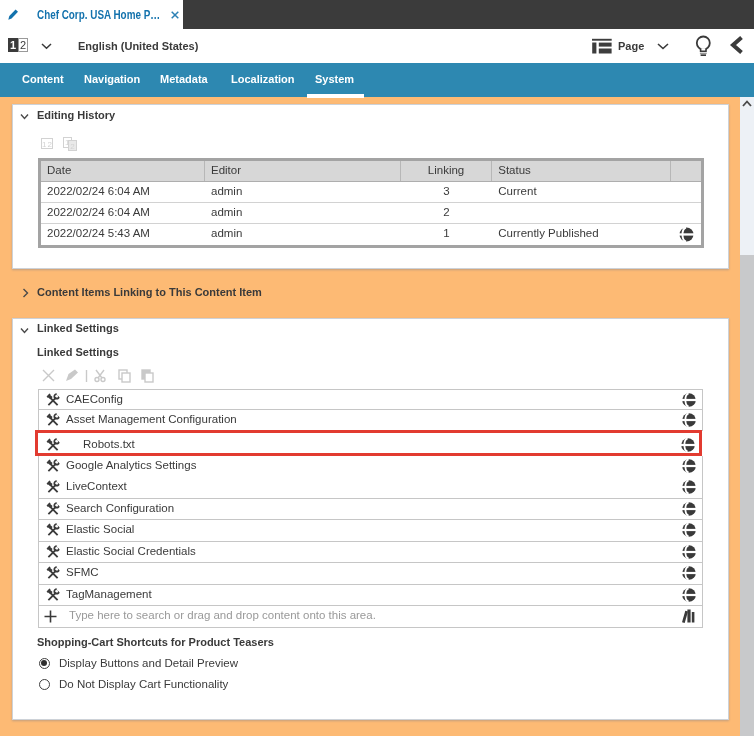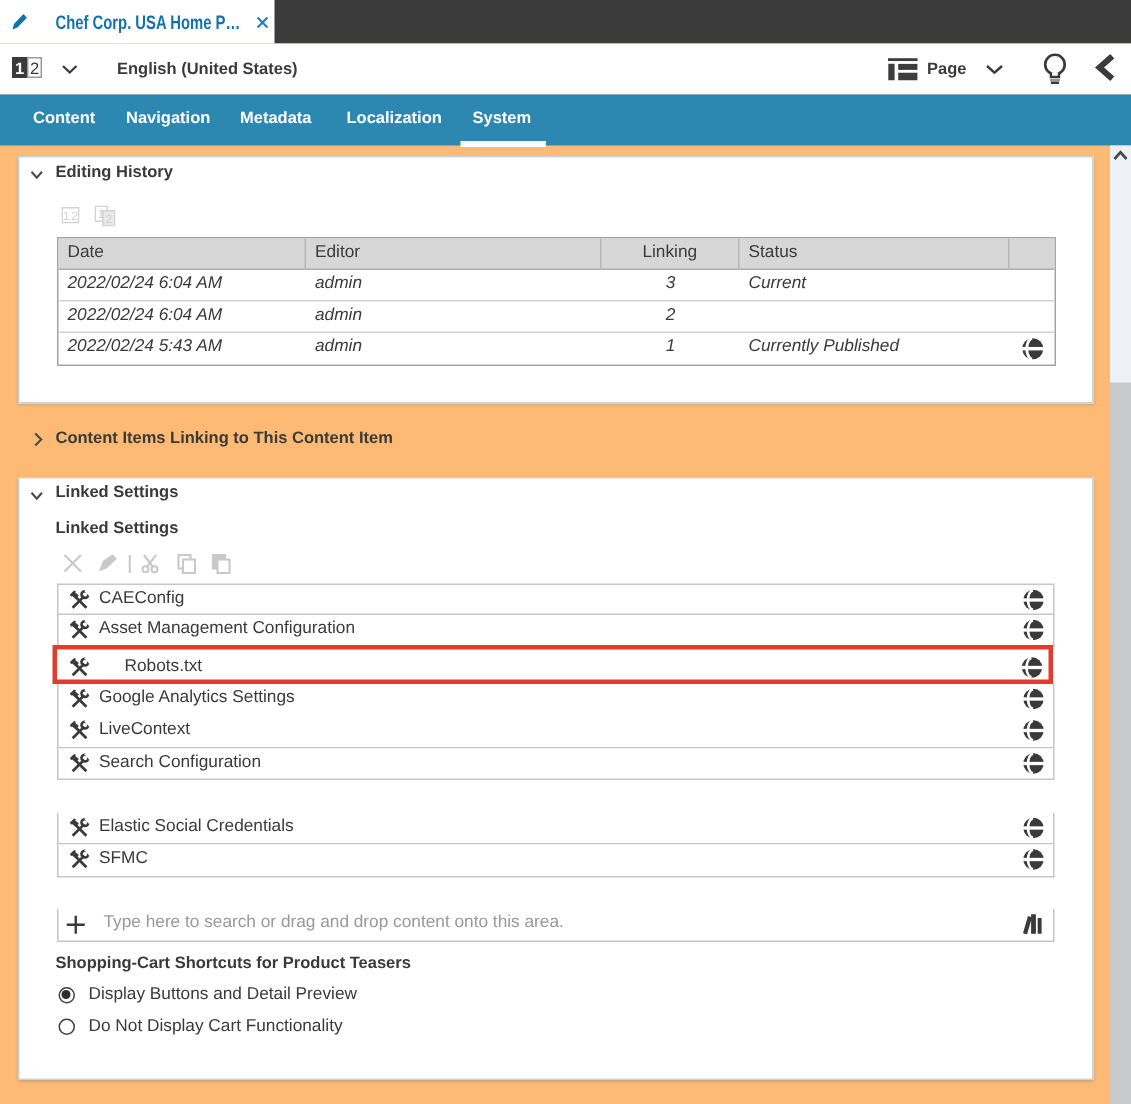--- a/index.html
+++ b/index.html
@@ -23,26 +23,26 @@
   .btab { position:absolute; top:10px; font-size:11px; font-weight:bold; color:#ffffff; white-space:nowrap; }
   #underline { position:absolute; left:307px; top:31px; width:57px; height:4px; background:#ffffff; }
 
   
   .panel { background:#ffffff; border:1px solid #cdd2d8; box-shadow:0 1px 2px rgba(110,120,140,0.4); }
   #panel1 { left:12px; top:104px; width:717px; height:165px; }
   #panel2 { left:12px; top:318px; width:717px; height:402px; }
   .ptitle { font-size:11px; font-weight:bold; color:#3a3a3a; white-space:nowrap; }
 
   
-  #htable { left:38px; top:158px; width:666px; border:1px solid #a3a3a3; background:#fff; }
+  #htable { left:38px; top:158px; width:666px; border:3px solid #a3a3a3; background:#fff; }
   #htable .hrow { display:flex; height:21px; background:#d7d7d7; border-bottom:1px solid #aeaeae; }
   #htable .hcell { font-size:11.5px; color:#3a3a3a; padding:3px 0 0 6px; border-right:1px solid #b7b7b7; }
   #htable .row { display:flex; height:21px; border-bottom:1px solid #d2d2d2; }
   #htable .row:last-child { border-bottom:none; }
-  #htable .cell { font-size:11.5px; color:#3a3a3a; padding:3px 0 0 6px;font-style:italic; }
+  #htable .cell { font-size:11.5px; color:#3a3a3a; padding:3px 0 0 6px; }
   .c1 { width:165px; } .c2 { width:197px; } .c3 { width:92px; } .c4 { width:180px; } .c5 { width:30px; }
   .ver { text-align:center; padding-left:0 !important; }
 
   
   .lrow { position:absolute; left:38px; width:665px; background:#fff; border:1px solid #c6c6c6; border-top:none; }
   .nm { position:absolute; left:27px; top:3px; font-size:11.5px; color:#3a3a3a; white-space:nowrap; }
   .licon { position:absolute; left:7px; top:3px; }
   .gicon { position:absolute; right:6px; top:3px; }
 
   #redbox { position:absolute; left:35px; top:430px; width:667px; height:26px; border:3px solid #e23b30; background:transparent; }
@@ -278,20 +278,37 @@
         <circle cx="10.6" cy="3.4" r="2.3" fill="none" stroke="#3a3a3a" stroke-width="1.7"></circle>
         <rect x="10.6" y="-1" width="5" height="3.4" fill="#ffffff" transform="rotate(45 12 1.2)"></rect>
       </svg>
       <svg class="gicon" width="14" height="14" viewBox="0 0 14 14">
         <circle cx="7" cy="7" r="6.8" fill="#3a3a3a"></circle>
         <rect x="-1" y="5.9" width="16" height="2.2" fill="#fff"></rect>
         <path d="M6.6 0.4 A 3.9 6.7 0 0 0 6.6 13.6" fill="none" stroke="#fff" stroke-width="1.8"></path>
       </svg>
       <div class="nm">Search Configuration</div>
     </div>
+  <div class="lrow" style="top:520px; height:22px;">
+      <svg class="licon" width="14" height="14" viewBox="0 0 14 14">
+        <g stroke="#3a3a3a" stroke-width="1.8" fill="none">
+          <line x1="3.6" y1="4.2" x2="11.6" y2="12.2"></line>
+          <line x1="10.2" y1="4.4" x2="2.4" y2="12.2"></line>
+        </g>
+        <path d="M0.6 3.4 L3.4 0.6 L4.6 1.2 L4.2 2 L6.6 4 L4.6 6.2 L2 4.4 L1.4 4.8 Z" fill="#3a3a3a"></path>
+        <circle cx="10.6" cy="3.4" r="2.3" fill="none" stroke="#3a3a3a" stroke-width="1.7"></circle>
+        <rect x="10.6" y="-1" width="5" height="3.4" fill="#ffffff" transform="rotate(45 12 1.2)"></rect>
+      </svg>
+      <svg class="gicon" width="14" height="14" viewBox="0 0 14 14">
+        <circle cx="7" cy="7" r="6.8" fill="#3a3a3a"></circle>
+        <rect x="-1" y="5.9" width="16" height="2.2" fill="#fff"></rect>
+        <path d="M6.6 0.4 A 3.9 6.7 0 0 0 6.6 13.6" fill="none" stroke="#fff" stroke-width="1.8"></path>
+      </svg>
+      <div class="nm">Elastic Social</div>
+    </div>
   <div class="lrow" style="top:542px; height:21px;">
       <svg class="licon" width="14" height="14" viewBox="0 0 14 14">
         <g stroke="#3a3a3a" stroke-width="1.8" fill="none">
           <line x1="3.6" y1="4.2" x2="11.6" y2="12.2"></line>
           <line x1="10.2" y1="4.4" x2="2.4" y2="12.2"></line>
         </g>
         <path d="M0.6 3.4 L3.4 0.6 L4.6 1.2 L4.2 2 L6.6 4 L4.6 6.2 L2 4.4 L1.4 4.8 Z" fill="#3a3a3a"></path>
         <circle cx="10.6" cy="3.4" r="2.3" fill="none" stroke="#3a3a3a" stroke-width="1.7"></circle>
         <rect x="10.6" y="-1" width="5" height="3.4" fill="#ffffff" transform="rotate(45 12 1.2)"></rect>
       </svg>
@@ -311,20 +328,37 @@
         <path d="M0.6 3.4 L3.4 0.6 L4.6 1.2 L4.2 2 L6.6 4 L4.6 6.2 L2 4.4 L1.4 4.8 Z" fill="#3a3a3a"></path>
         <circle cx="10.6" cy="3.4" r="2.3" fill="none" stroke="#3a3a3a" stroke-width="1.7"></circle>
         <rect x="10.6" y="-1" width="5" height="3.4" fill="#ffffff" transform="rotate(45 12 1.2)"></rect>
       </svg>
       <svg class="gicon" width="14" height="14" viewBox="0 0 14 14">
         <circle cx="7" cy="7" r="6.8" fill="#3a3a3a"></circle>
         <rect x="-1" y="5.9" width="16" height="2.2" fill="#fff"></rect>
         <path d="M6.6 0.4 A 3.9 6.7 0 0 0 6.6 13.6" fill="none" stroke="#fff" stroke-width="1.8"></path>
       </svg>
       <div class="nm">SFMC</div>
+    </div>
+  <div class="lrow" style="top:585px; height:21px;">
+      <svg class="licon" width="14" height="14" viewBox="0 0 14 14">
+        <g stroke="#3a3a3a" stroke-width="1.8" fill="none">
+          <line x1="3.6" y1="4.2" x2="11.6" y2="12.2"></line>
+          <line x1="10.2" y1="4.4" x2="2.4" y2="12.2"></line>
+        </g>
+        <path d="M0.6 3.4 L3.4 0.6 L4.6 1.2 L4.2 2 L6.6 4 L4.6 6.2 L2 4.4 L1.4 4.8 Z" fill="#3a3a3a"></path>
+        <circle cx="10.6" cy="3.4" r="2.3" fill="none" stroke="#3a3a3a" stroke-width="1.7"></circle>
+        <rect x="10.6" y="-1" width="5" height="3.4" fill="#ffffff" transform="rotate(45 12 1.2)"></rect>
+      </svg>
+      <svg class="gicon" width="14" height="14" viewBox="0 0 14 14">
+        <circle cx="7" cy="7" r="6.8" fill="#3a3a3a"></circle>
+        <rect x="-1" y="5.9" width="16" height="2.2" fill="#fff"></rect>
+        <path d="M6.6 0.4 A 3.9 6.7 0 0 0 6.6 13.6" fill="none" stroke="#fff" stroke-width="1.8"></path>
+      </svg>
+      <div class="nm">TagManagement</div>
     </div>
   <div class="lrow" style="top:606px; height:22px;">
     <svg class="licon" style="left:5px; top:4px;" width="13" height="13" viewBox="0 0 13 13">
         <path d="M6.5 0.5 V12.5 M0.5 6.5 H12.5" stroke="#3a3a3a" stroke-width="1.6" fill="none"></path>
       </svg>
     <div class="nm gray" style="left:30px; top:3px;">Type here to search or drag and drop content onto this area.</div>
     <svg class="gicon" style="right:6px; top:3px;" width="15" height="14" viewBox="0 0 15 14">
         <g fill="#3a3a3a">
           <rect x="6.4" y="0.5" width="3.2" height="13"></rect>
           <rect x="10.8" y="3" width="2.6" height="10.5"></rect>

